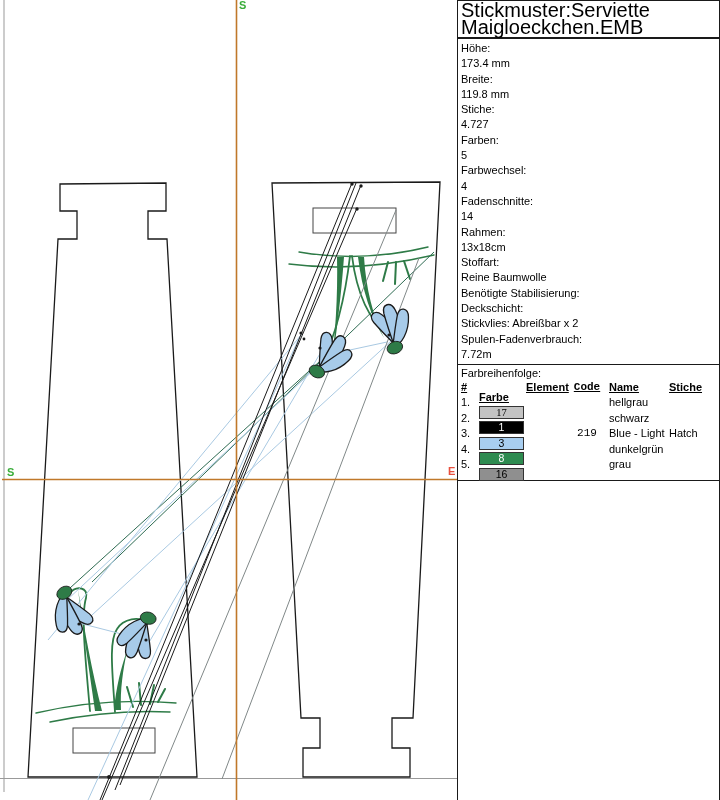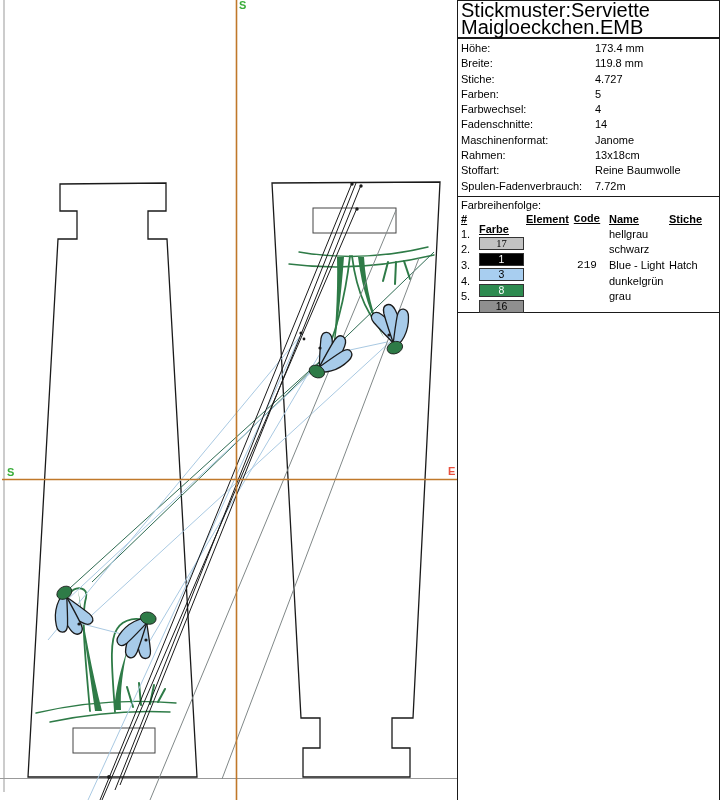--- a/index.html
+++ b/index.html
@@ -11,21 +11,21 @@
   .canvas { position:absolute; left:0; top:0; width:457px; height:800px; background:#fff; }
   .canvas svg { display:block; }
 
   
   .panel { position:absolute; left:457px; top:0; width:263px; height:800px;
            display:flex; flex-direction:column; background:#fff; }
   .title-box { border:1px solid #1a1a1a; border-bottom:2px solid #1a1a1a;
                padding:1px 2px 2px 3px; font-size:20px; line-height:16.5px; }
   .details-box { border:1px solid #1a1a1a; border-top:none;
                  padding:2px 0 2px 3px; font-size:11px; line-height:15.3px; }
-  .drow { display:flex; }
+  .drow { display:flex;flex-direction:column; }
   .dlabel { width:134px; flex:none; }
   .dvalue { white-space:pre-line; flex:1; }
 
   .seq-box { border:1px solid #1a1a1a; border-top:none; padding:1px 0 8px 3px; font-size:11px; }
   .seq-title { line-height:14px; }
   .trow { display:flex; align-items:center; height:15.6px; }
   .thead { height:14px; }
   .hdr { font-weight:bold; text-decoration:underline; }
   .c-num    { width:18px; flex:none; }
   .c-swatch { width:47px; flex:none;margin-top:20px; }
@@ -190,30 +190,31 @@
         </div>
       <div class="drow">
           <span class="dlabel">Farbwechsel:</span>
           <span class="dvalue">4</span>
         </div>
       <div class="drow">
           <span class="dlabel">Fadenschnitte:</span>
           <span class="dvalue">14</span>
         </div>
       <div class="drow">
-          <span class="dlabel">Maschinenformat:</span>
-          <span class="dvalue">Janome</span>
-        </div>
-      <div class="drow">
           <span class="dlabel">Rahmen:</span>
           <span class="dvalue">13x18cm</span>
         </div>
       <div class="drow">
           <span class="dlabel">Stoffart:</span>
           <span class="dvalue">Reine Baumwolle</span>
+        </div>
+      <div class="drow">
+          <span class="dlabel">Benötigte Stabilisierung:</span>
+          <span class="dvalue">Deckschicht:
+Stickvlies: Abreißbar x 2</span>
         </div>
       <div class="drow">
           <span class="dlabel">Spulen-Fadenverbrauch:</span>
           <span class="dvalue">7.72m</span>
         </div>
     </div>
 
     <div class="seq-box">
       <div class="seq-title">Farbreihenfolge:</div>
 

